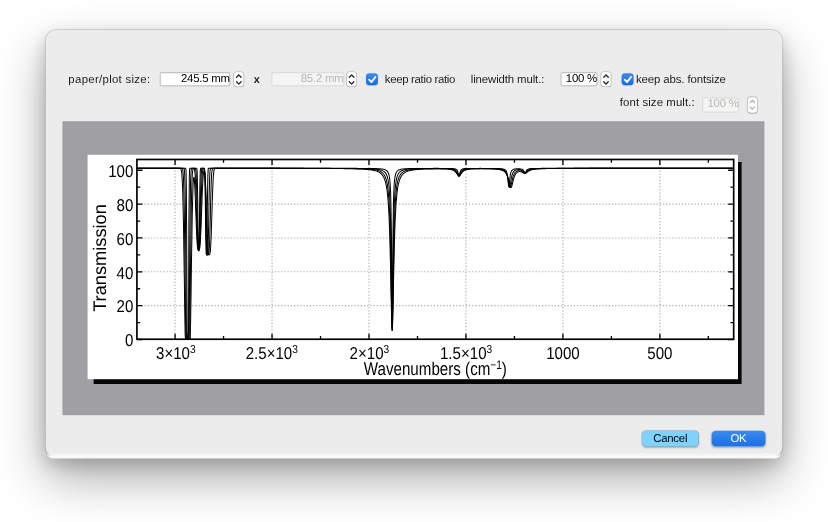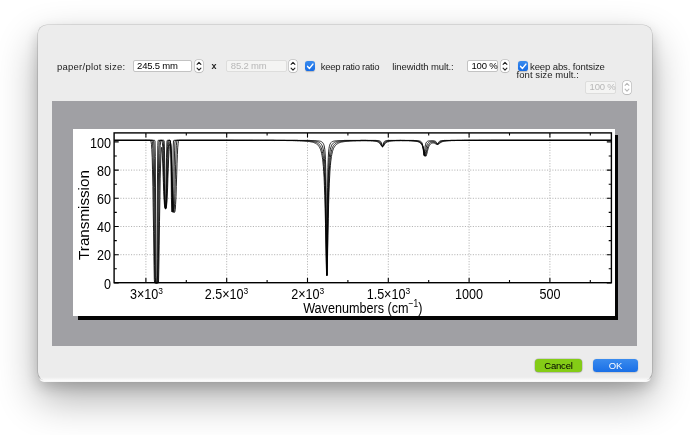--- a/index.html
+++ b/index.html
@@ -9,32 +9,32 @@
 #win::after { content:""; position:absolute; left:1px; right:1px; bottom:-1px; height:5.5px;
   background:linear-gradient(rgba(255,255,255,0), rgba(252,252,252,0.95) 70%);
   border-radius:0 0 9px 9px; }
 #titlebar { position:absolute; left:0; top:0; width:100%; height:20.5px;
   background:#ebebea; border-bottom:1px solid #d2d2d1; border-radius:9px 9px 0 0; }
 .tl { position:absolute; top:6.5px; width:8px; height:8px; border-radius:50%; }
 #title { position:absolute; top:0; left:0; width:100%; height:20.5px; line-height:21px;
   text-align:center; font-size:10px; font-weight:bold; color:#3e3e3e; letter-spacing:-0.45px; }
 .lab { position:absolute; font-size:9.5px; color:#1c1c1c; letter-spacing:-0.1px; white-space:nowrap; }
 .fld { position:absolute; height:12.5px; background:#fff; border:1px solid #c3c3c3; border-radius:2px;
-  font-size:9.5px; color:#000; line-height:10.5px; padding-left:3.5px; letter-spacing:-0.2px; }
+  font-size:9.5px; color:#000; line-height:10.5px; padding-left:3.5px; letter-spacing:-0.2px;text-align:right; }
 .fld.dis { background:#f4f4f3; border-color:#dddddc; color:#b7b7b7; }
 .stp { position:absolute; width:8px; height:12.5px; background:#fff; border-radius:2.5px;
   box-shadow: 0 0 0 0.5px rgba(0,0,0,0.25), 0 0.5px 1px rgba(0,0,0,0.15); }
 .cb { position:absolute; width:10.4px; height:10.4px; line-height:0; border-radius:2.8px;
   background:linear-gradient(#3a8bee,#176ce5); box-shadow:0 0.5px 1px rgba(0,0,0,0.2); }
 #gray { position:absolute; left:14.8px; top:76px; width:585.2px; height:244.6px; background:#a0a0a4; }
 #paper { position:absolute; left:20.5px; top:27.5px; width:542.5px; height:187.5px; background:#fff;
   box-shadow: 4px 5px 0 -1px #050505; }
 .btn { position:absolute; top:333.7px; height:13.8px; border-radius:3.5px; font-size:9.5px;
   text-align:center; letter-spacing:-0.2px; }
-#cancel { left:497.8px; width:46.4px; background:#84cc16; color:#000; line-height:13.5px;
+#cancel { left:497.8px; width:46.4px; background:#7dd3fc; color:#000; line-height:13.5px;
   box-shadow: 0 0 0 0.5px rgba(0,0,0,0.18), 0 0.5px 1.5px rgba(0,0,0,0.25); }
 #ok { left:555px; width:45.8px; background:linear-gradient(#3a8bee,#1a6fe6); color:#fff; line-height:13.8px;
   box-shadow: 0 0.5px 1.5px rgba(0,0,0,0.25); }
 svg.chev { position:absolute; left:0; top:0; }
 .cb svg { display:block; }
 </style></head>
 <body>
 <div id="win">
 
   <div class="lab" style="right:526.6px; top:36px; letter-spacing:0.25px;">paper/plot size:</div>
@@ -64,21 +64,21 @@
         <path d="M2.1 4.4 4 2.4 5.9 4.4 M2.1 8.1 4 10.1 5.9 8.1" fill="none" stroke="#222" stroke-width="1.1" stroke-linecap="round" stroke-linejoin="round"></path>
       </svg>
     </div>
   <div class="cb" style="left:480px; top:36px;">
       <svg width="10.4" height="10.4" viewBox="0 0 10.4 10.4">
         <path d="M2.6 5.4 4.5 7.4 7.9 3.1" fill="none" stroke="#fff" stroke-width="1.5" stroke-linecap="round" stroke-linejoin="round"></path>
       </svg>
     </div>
   <div class="lab" style="left:492.5px; top:36px;text-align:center;">keep abs. fontsize</div>
 
-  <div class="lab" style="right:73.0px; top:44px; letter-spacing:0.08px;text-align:right;">font size mult.:</div>
+  <div class="lab" style="right:73.0px; top:55px; letter-spacing:0.08px;text-align:right;">font size mult.:</div>
   <div class="fld dis" style="left:547.6px; top:56px; width:31.4px;">100&nbsp;%</div>
   <div class="stp" style="left:585px; top:56px;">
       <svg class="chev" width="8" height="12.5" viewBox="0 0 8 12.5">
         <path d="M2.1 4.4 4 2.4 5.9 4.4 M2.1 8.1 4 10.1 5.9 8.1" fill="none" stroke="#b9b9b9" stroke-width="1.1" stroke-linecap="round" stroke-linejoin="round"></path>
       </svg>
     </div>
 
   <div id="gray">
     <div id="paper">
       <svg width="542.5" height="187.5" viewBox="72.8 128.5 542.5 187.5" font-family="Liberation Sans, sans-serif">

